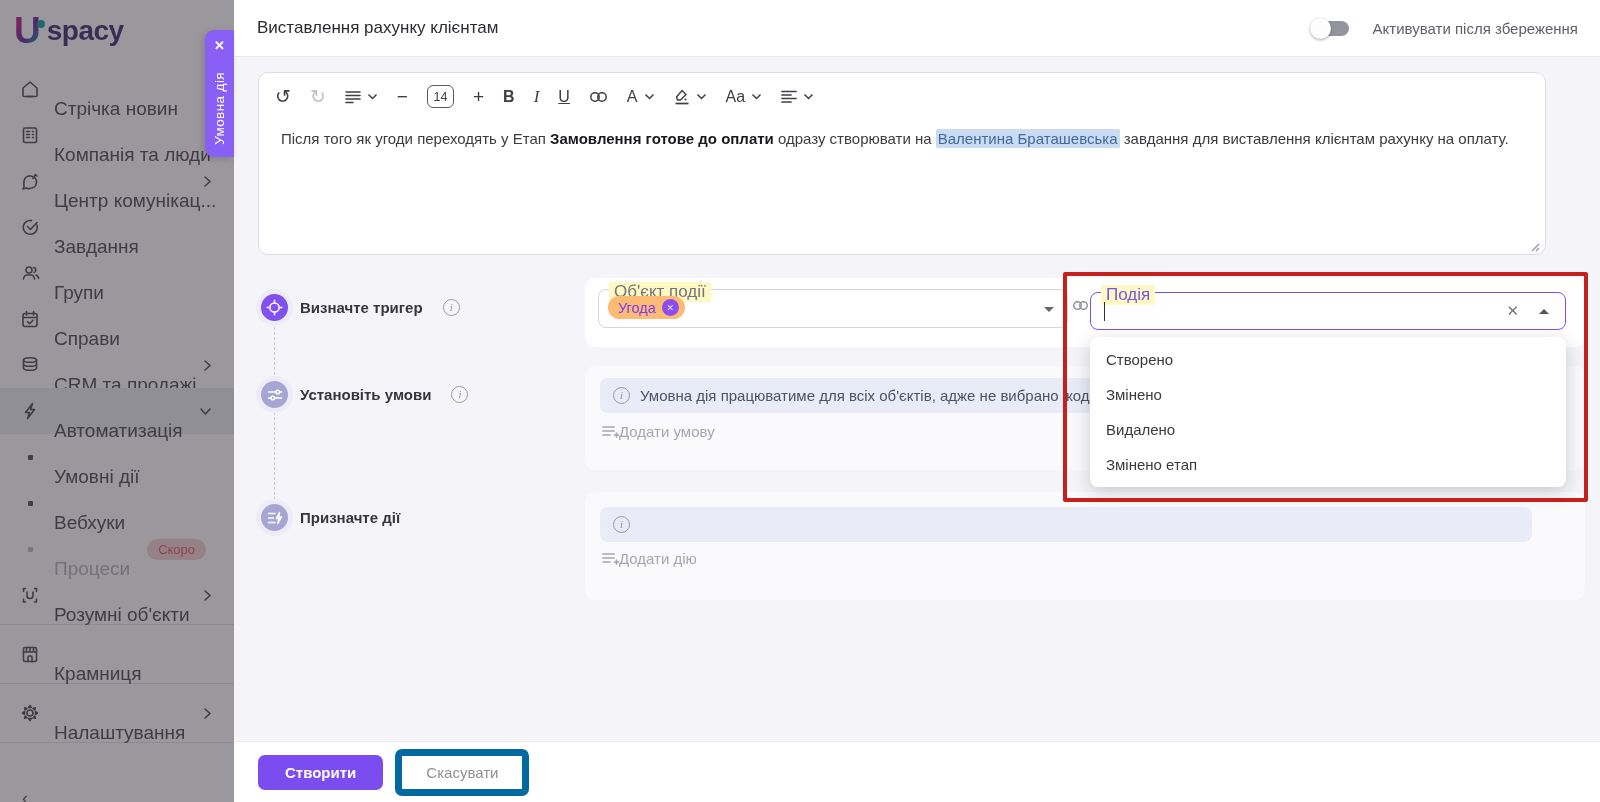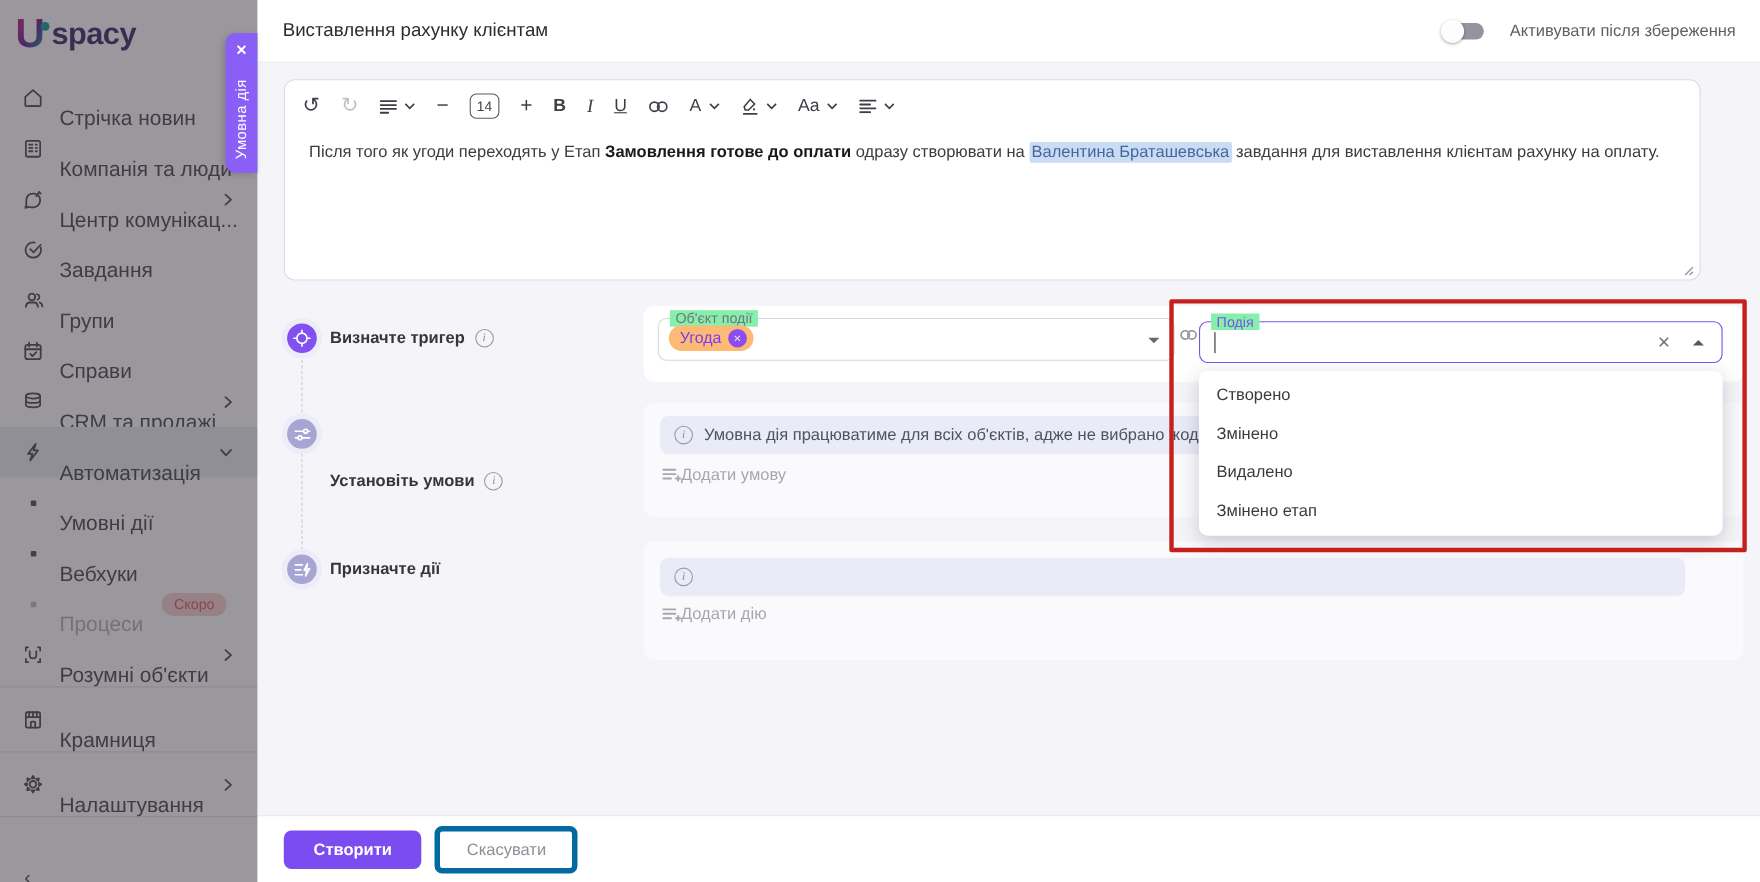--- a/index.html
+++ b/index.html
@@ -59,34 +59,34 @@
   .mention { background:#cadcf3; color:#44689c; border-radius:2px; padding:1px 2px; }
   .resize-handle { position:absolute; right:5px; bottom:4px; width:12px; height:12px; cursor:nwse-resize; }
 
   
   .step-connector { position:absolute; left:274px; top:322px; height:183px; border-left:1.6px dashed #c9c7da; }
   .step-circle { position:absolute; width:27px; height:27px; border-radius:50%; display:flex; align-items:center; justify-content:center; box-shadow:0 0 0 5px #eeecf7; }
   .step-circle svg { stroke:#fff; fill:none; stroke-width:1.5; stroke-linecap:round; stroke-linejoin:round; }
   .sc1 { left:261px; top:294px; background:#8150f0; }
   .sc2 { left:261px; top:381px; background:#a7a5d4; }
   .sc3 { left:261px; top:504px; background:#a7a5d4; }
-  .step-label { position:absolute; font-size:15px; font-weight:700; color:#35353c; display:flex; align-items:center; gap:9px; }
+  .step-label { position:absolute; font-size:15px; font-weight:700; color:#35353c; display:flex; align-items:center; gap:20px; }
   .sl1 { left:300px; top:299px; }
-  .sl2 { left:300px; top:386px;margin-top:43px; }
+  .sl2 { left:300px; top:386px; }
   .sl3 { left:300px; top:509px; }
   .info-i { width:17px; height:17px; border-radius:50%; border:1.4px solid #9a9aa3; color:#8d8d96; font-size:10.5px; font-weight:400; display:flex; align-items:center; justify-content:center; font-family:"Liberation Serif", serif; font-style:italic; }
 
   
   .trigger-card { position:absolute; left:585px; top:278px; width:1000px; height:69px; background:#fff; border-radius:10px; }
   .cond-card { position:absolute; left:585px; top:366px; width:1000px; height:104px; background:#fafafd; border-radius:10px; }
   .act-card { position:absolute; left:585px; top:492px; width:1000px; height:108px; background:#fafafd; border-radius:10px; }
 
   .select { position:absolute; background:#fff; border:1px solid #d5d5dd; border-radius:8px; cursor:pointer; }
   .obj-select { left:13px; top:11px; width:470px; height:39px; }
-  .float-label { position:absolute; top:-8px; left:10px; background:#86efac; padding:0 5px; font-size:13px; color:#74747d; white-space:nowrap; }
+  .float-label { position:absolute; top:-8px; left:10px; background:#fef9c3; padding:0 5px; font-size:17px; color:#74747d; white-space:nowrap; }
   .chip { position:absolute; left:9px; top:6px; display:flex; align-items:center; gap:6px; background:#fdba74; border-radius:14px; padding:3px 6px 3px 10px; }
   .chip-text { font-size:14.5px; color:#7a3bf3; }
   .chip-x { width:17px; height:17px; border-radius:50%; background:#8a4df0; color:#e9ddfb; font-size:9px; display:flex; align-items:center; justify-content:center; cursor:pointer; }
   .caret-down { position:absolute; right:13px; top:17px; width:0; height:0; border-left:5px solid transparent; border-right:5px solid transparent; border-top:5.5px solid #66666e; }
   .link-between { position:absolute; left:487px; top:19px; }
 
   
   .event-select { position:absolute; left:1090px; top:292px; width:476px; height:38px; background:#fff; border:1.6px solid #7b52e8; border-radius:8px; z-index:55; }
   .event-select .float-label { color:#7b52e8; }
   .text-cursor { position:absolute; left:13px; top:9px; width:1.3px; height:19px; background:#2f2f34; }
@@ -104,21 +104,21 @@
   .cond-card .add-link { top:57px; }
   .act-card .add-link { top:58px; }
   .add-link svg { stroke:#a6a6b0; fill:none; stroke-width:1.7; stroke-linecap:round; }
 
   
   .annotation-box { position:absolute; left:1063px; top:272px; width:525px; height:230px; border:4px solid #c4211d; border-radius:2px; z-index:60; pointer-events:none; }
 
   
   .drawer-footer { position:absolute; left:234px; top:741px; width:1366px; height:61px; background:#fff; border-top:1px solid #e9e9ee; display:flex; align-items:center; padding-left:24px; gap:12px; }
   .btn-create { background:#7b4cf0; color:#fff; border:none; border-radius:7px; padding:9px 27px; font-size:15px; font-weight:600; font-family:"Liberation Sans", sans-serif; cursor:pointer; }
-  .btn-cancel { background:#fff; color:#8f8f98; border:5px solid #0369a1; border-radius:7px; padding:8px 24px; font-size:15px; font-family:"Liberation Sans", sans-serif; cursor:pointer; }
+  .btn-cancel { background:#fff; color:#8f8f98; border:7px solid #0369a1; border-radius:7px; padding:8px 24px; font-size:15px; font-family:"Liberation Sans", sans-serif; cursor:pointer; }
 </style>
 </head>
 <body>
 
 <div class="stage">
 
   <aside class="sidebar">
     <div class="logo">
       <span class="logo-u">U</span>
       <span class="logo-dot"></span>

